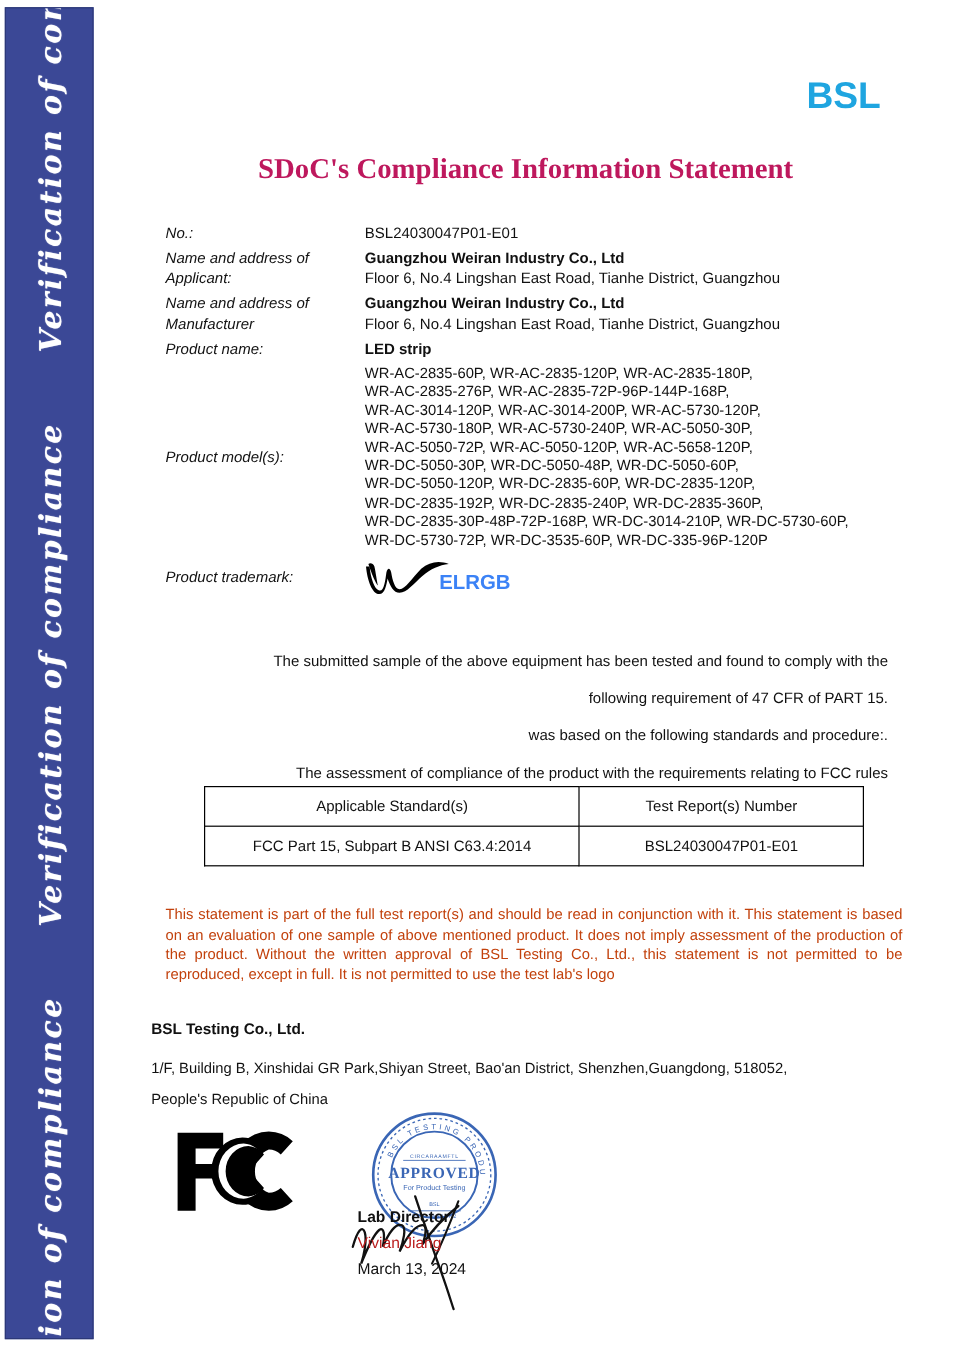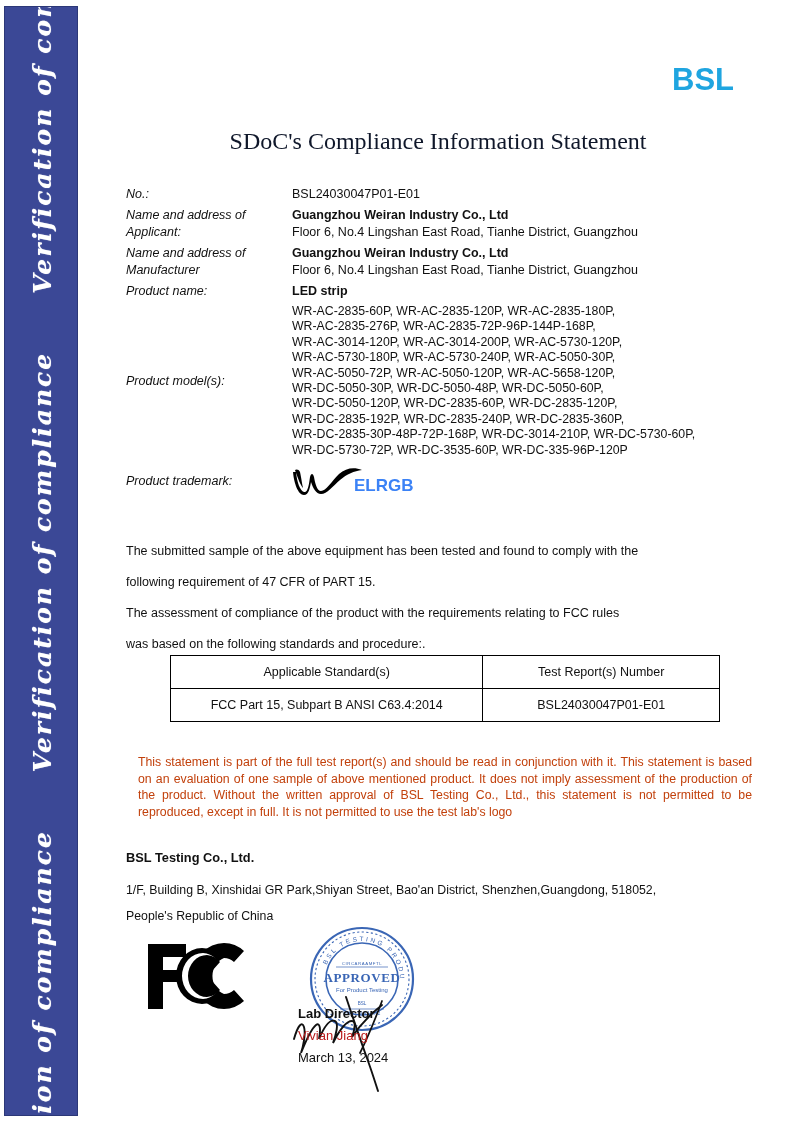--- a/index.html
+++ b/index.html
@@ -71,29 +71,29 @@
     letter-spacing: 0px;
   }
 
   .doc-title {
     position: absolute;
     left: 0;
     top: 128px;
     width: 624px;
     text-align: center;
     font-family: "Liberation Serif", "DejaVu Serif", serif;
-    font-weight: normal;
+    font-weight: bold;
     font-size: 24px;
-    color: #0f172a;
+    color: #be185d;
   }
 
   
   .fields {
     position: absolute;
-    left: 0;
+    left: 12px;
     top: 186px;
     width: 624px;
   }
   .frow {
     display: flex;
     align-items: flex-start;
     margin-bottom: 4px;
   }
   .flabel {
     width: 166px;
@@ -139,20 +139,21 @@
     margin-left: -12px;
     margin-top: 8px;
   }
 
   
   .para-block {
     position: absolute;
     left: 0;
     top: 536px;
     width: 614px;
+    text-align: right;
   }
   .para-line {
     font-size: 12.5px;
     color: #111;
     line-height: 31px;
   }
 
   
   .std-table {
     position: absolute;
@@ -326,22 +327,22 @@
             <span class="tm-word">ELRGB</span>
           </div>
         </div>
       </div>
 
     </div>
 
     <div class="para-block">
       <div class="para-line">The submitted sample of the above equipment has been tested and found to comply with the</div>
       <div class="para-line">following requirement of 47 CFR of PART 15.</div>
+      <div class="para-line">was based on the following standards and procedure:.</div>
       <div class="para-line">The assessment of compliance of the product with the requirements relating to FCC rules</div>
-      <div class="para-line">was based on the following standards and procedure:.</div>
     </div>
 
     <table class="std-table">
       <tbody>
           <tr>
         <td class="c1">Applicable Standard(s)</td>
         <td class="c2">Test Report(s) Number</td>
       </tr>
       <tr>
         <td class="c1">FCC Part 15, Subpart B ANSI C63.4:2014</td>

